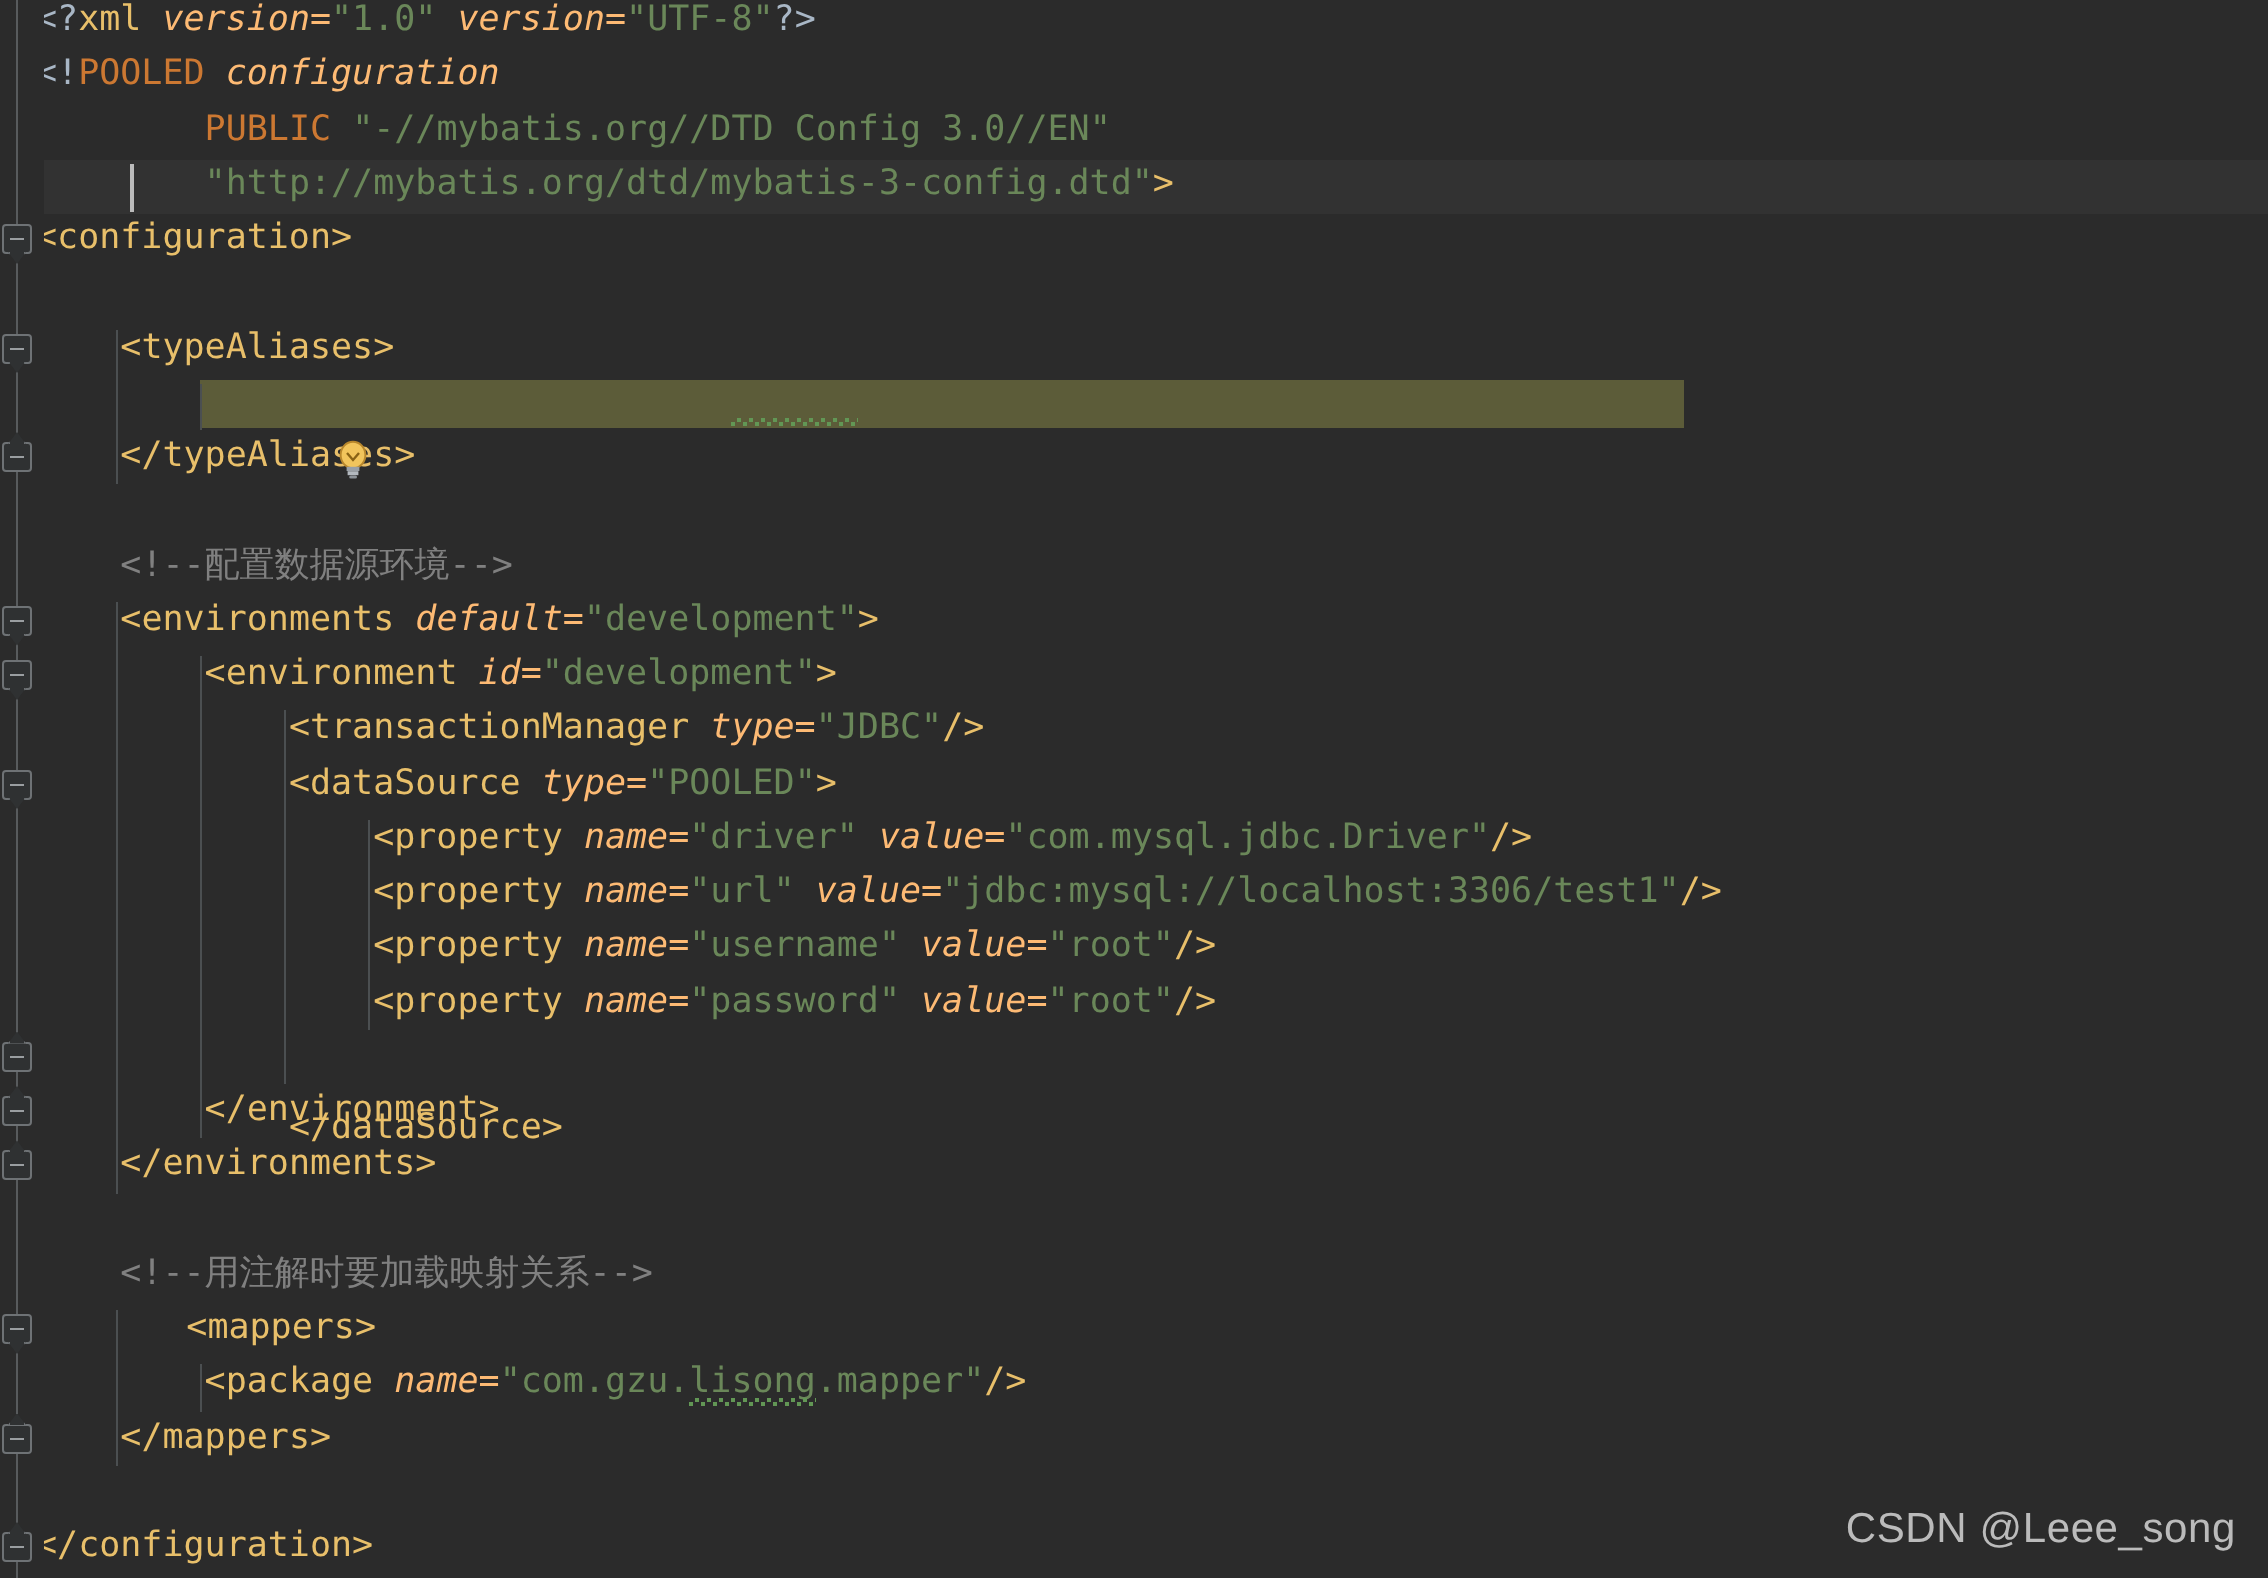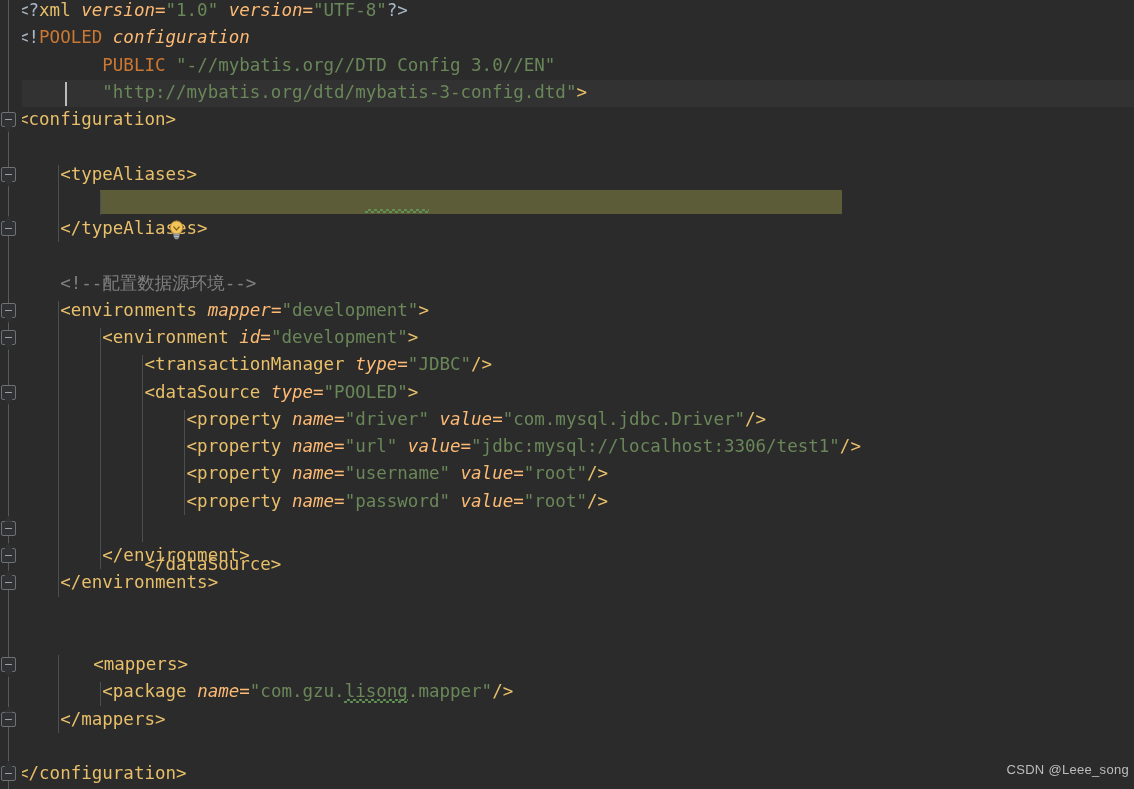--- a/index.html
+++ b/index.html
@@ -173,25 +173,25 @@
   .bulb {
     position: absolute;
     width: 17px;
     height: 20px;
     z-index: 7;
   }
 
   
   .watermark {
     position: absolute;
-    right: 5px;
+    right: 16px;
     bottom: 12px;
     color: #c8c8c8;
     font-family: "Liberation Sans", sans-serif;
-    font-size: 13px;
+    font-size: 21px;
     letter-spacing: 0.3px;
     z-index: 8;
     opacity: 0.92;
   }
 </style>
 </head>
 <body>
 
 <div id="editor">
 
@@ -214,33 +214,33 @@
       <div class="line" style="top: -3px;"><span class="txt"><span class="punct">&lt;?</span><span class="tag">xml</span><span class="attr"> version=</span><span class="str">"1.0"</span><span class="attr"> version=</span><span class="str">"UTF-8"</span><span class="punct">?&gt;</span></span></div>
       <div class="line" style="top: 24.25px;"><span class="txt"><span class="punct">&lt;!</span><span class="kw">POOLED</span><span class="attr"> configuration</span></span></div>
       <div class="line" style="top: 51.5px;"><span class="txt"><span>        </span><span class="kw">PUBLIC</span><span> </span><span class="str">"-//mybatis.org//DTD Config 3.0//EN"</span></span></div>
       <div class="line" style="top: 78.75px;"><span class="txt"><span>        </span><span class="str">"http://mybatis.org/dtd/mybatis-3-config.dtd"</span><span class="tag">&gt;</span></span></div>
       <div class="line" style="top: 106px;"><span class="txt"><span class="tag">&lt;configuration&gt;</span></span></div>
       <div class="line" style="top: 133.25px;"><span class="txt"></span></div>
       <div class="line" style="top: 160.5px;"><span class="txt"><span>    </span><span class="tag">&lt;typeAliases&gt;</span></span></div>
       <div class="line" style="top: 215px;"><span class="txt"><span>    </span><span class="tag">&lt;/typeAliases&gt;</span></span></div>
       <div class="line" style="top: 242.25px;"><span class="txt"></span></div>
       <div class="line" style="top: 269.5px; padding-left: 44px;"><span class="txt"><span>    </span><span class="com">&lt;!--配置数据源环境--&gt;</span></span></div>
-      <div class="line" style="top: 296.75px;"><span class="txt"><span>    </span><span class="tag">&lt;environments</span><span class="attr"> mapper=</span><span class="str">"development"</span><span class="tag">&gt;</span></span></div>
+      <div class="line" style="top: 296.75px;"><span class="txt"><span>    </span><span class="tag">&lt;environments</span><span class="attr"> default=</span><span class="str">"development"</span><span class="tag">&gt;</span></span></div>
       <div class="line" style="top: 324px;"><span class="txt"><span>        </span><span class="tag">&lt;environment</span><span class="attr"> id=</span><span class="str">"development"</span><span class="tag">&gt;</span></span></div>
       <div class="line" style="top: 351.25px;"><span class="txt"><span>            </span><span class="tag">&lt;transactionManager</span><span class="attr"> type=</span><span class="str">"JDBC"</span><span class="tag">/&gt;</span></span></div>
       <div class="line" style="top: 378.5px;"><span class="txt"><span>            </span><span class="tag">&lt;dataSource</span><span class="attr"> type=</span><span class="str">"POOLED"</span><span class="tag">&gt;</span></span></div>
       <div class="line" style="top: 405.75px;"><span class="txt"><span>                </span><span class="tag">&lt;property</span><span class="attr"> name=</span><span class="str">"driver"</span><span class="attr"> value=</span><span class="str">"com.mysql.jdbc.Driver"</span><span class="tag">/&gt;</span></span></div>
       <div class="line" style="top: 433px;"><span class="txt"><span>                </span><span class="tag">&lt;property</span><span class="attr"> name=</span><span class="str">"url"</span><span class="attr"> value=</span><span class="str">"jdbc:mysql://localhost:3306/test1"</span><span class="tag">/&gt;</span></span></div>
       <div class="line" style="top: 460.25px;"><span class="txt"><span>                </span><span class="tag">&lt;property</span><span class="attr"> name=</span><span class="str">"username"</span><span class="attr"> value=</span><span class="str">"root"</span><span class="tag">/&gt;</span></span></div>
       <div class="line" style="top: 487.5px;"><span class="txt"><span>                </span><span class="tag">&lt;property</span><span class="attr"> name=</span><span class="str">"password"</span><span class="attr"> value=</span><span class="str">"root"</span><span class="tag">/&gt;</span></span></div>
       <div class="line" style="top: 514.75px; margin-top: 36px;"><span class="txt"><span>            </span><span class="tag">&lt;/dataSource&gt;</span></span></div>
       <div class="line" style="top: 542px;"><span class="txt"><span>        </span><span class="tag">&lt;/environment&gt;</span></span></div>
       <div class="line" style="top: 569.25px;"><span class="txt"><span>    </span><span class="tag">&lt;/environments&gt;</span></span></div>
       <div class="line" style="top: 596.5px;"><span class="txt"></span></div>
-      <div class="line" style="top: 623.75px;"><span class="txt"><span>    </span></span></div>
+      <div class="line" style="top: 623.75px;"><span class="txt"><span>    </span><span class="com">&lt;!--用注解时要加载映射关系--&gt;</span></span></div>
       <div class="line" style="top: 651px; margin-left: 33px;"><span class="txt"><span>    </span><span class="tag">&lt;mappers&gt;</span></span></div>
       <div class="line" style="top: 678.25px;"><span class="txt"><span>        </span><span class="tag">&lt;package</span><span class="attr"> name=</span><span class="str">"com.gzu.lisong.mapper"</span><span class="tag">/&gt;</span></span></div>
       <div class="line" style="top: 705.5px;"><span class="txt"><span>    </span><span class="tag">&lt;/mappers&gt;</span></span></div>
       <div class="line" style="top: 732.75px;"><span class="txt"></span></div>
       <div class="line" style="top: 760px;"><span class="txt"><span class="tag">&lt;/configuration&gt;</span></span></div>
     </div>
 
   <div id="squiggles">
       <div class="squig" style="left: 365.49px; width: 63.18px; top: 208.75px;"></div>
       <div class="squig" style="left: 344.43px; width: 63.18px; top: 699.25px;"></div>

